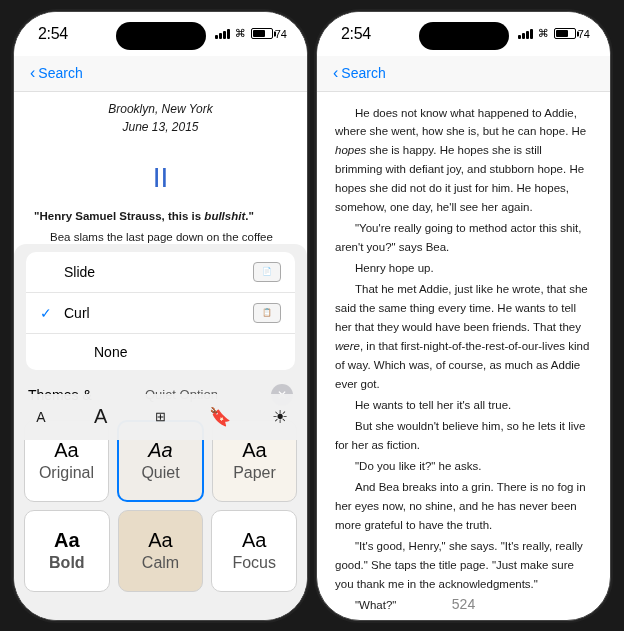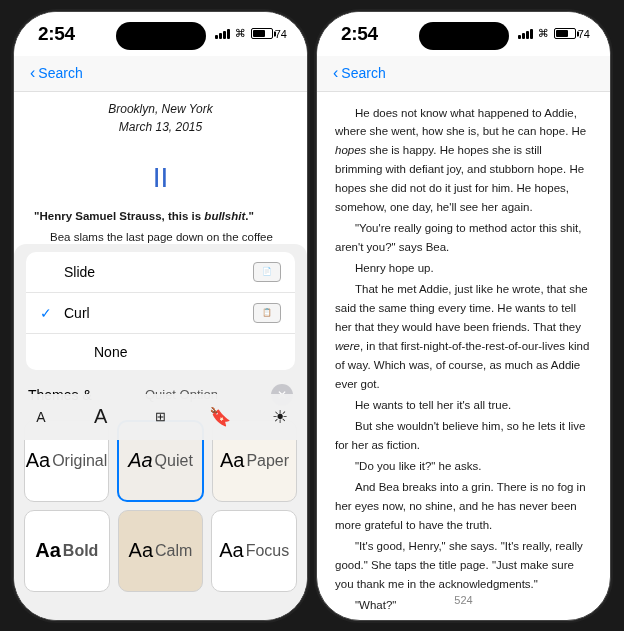--- a/index.html
+++ b/index.html
@@ -32,22 +32,22 @@
       background: #fff;
       display: flex;
       align-items: center;
       justify-content: space-between;
       padding: 0 20px 0 24px;
       position: relative;
       z-index: 10;
     }
 
     .status-bar-left {
-      font-size: 19px;
-      font-weight: 700;
+      font-size: 16px;
+      font-weight: 400;
       letter-spacing: -0.3px;
     }
 
     .status-bar-right {
       display: flex;
       align-items: center;
       gap: 5px;
       font-size: 11px;
     }
 
@@ -314,21 +314,21 @@
       display: flex;
       gap: 8px;
       margin-bottom: 8px;
     }
 
     .theme-card {
       flex: 1;
       height: 82px;
       border-radius: 10px;
       display: flex;
-      flex-direction: row;
+      flex-direction: column;
       align-items: center;
       justify-content: center;
       font-size: 11px;
       gap: 2px;
       border: 1.5px solid #d0d0d0;
     }
 
     .theme-card.selected {
       border: 2px solid #007AFF;
     }
@@ -360,24 +360,24 @@
       overflow: hidden;
     }
 
     .book-content-right p {
       text-indent: 20px;
       margin-bottom: 2px;
     }
 
     .page-number {
       position: absolute;
-      bottom: 14px;
+      bottom: 8px;
       left: 50%;
       transform: translateX(-50%);
-      font-size: 11px;
+      font-size: 14px;
       color: #888;
       text-align: right;
     }
   </style>
 </head>
 <body>
 
 <div class="phone-container">
   <div class="dynamic-island"></div>
 
@@ -403,21 +403,21 @@
   <div class="nav-bar">
     <div class="nav-back">
       <span class="nav-chevron">‹</span>
       <span>Search</span>
     </div>
   </div>
 
   <div class="book-content">
     <div class="book-header">
       <div>Brooklyn, New York</div>
-      <div>March 13, 2015</div>
+      <div>June 13, 2015</div>
     </div>
     <div class="chapter-number">II</div>
     <div class="book-text">
       <p><span class="bold">"Henry Samuel Strauss, this is <span class="italic">bullshit</span>."</span></p>
       <p>Bea slams the last page down on the coffee counter, startling the cat, who'd drifted off on a nearby tower of books. "You can't end it there." She's clutching the rest of the manuscript to her chest, as if to shield it from him. The title page stares back at him.</p>
 
     </div>
   </div>
 
   <div class="slide-panel">

